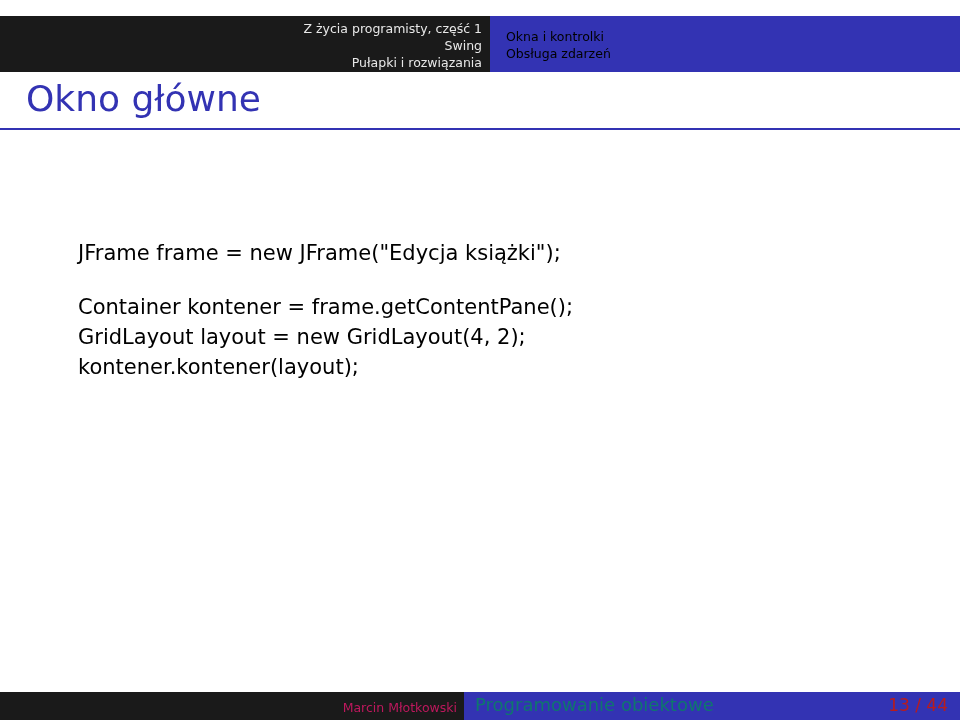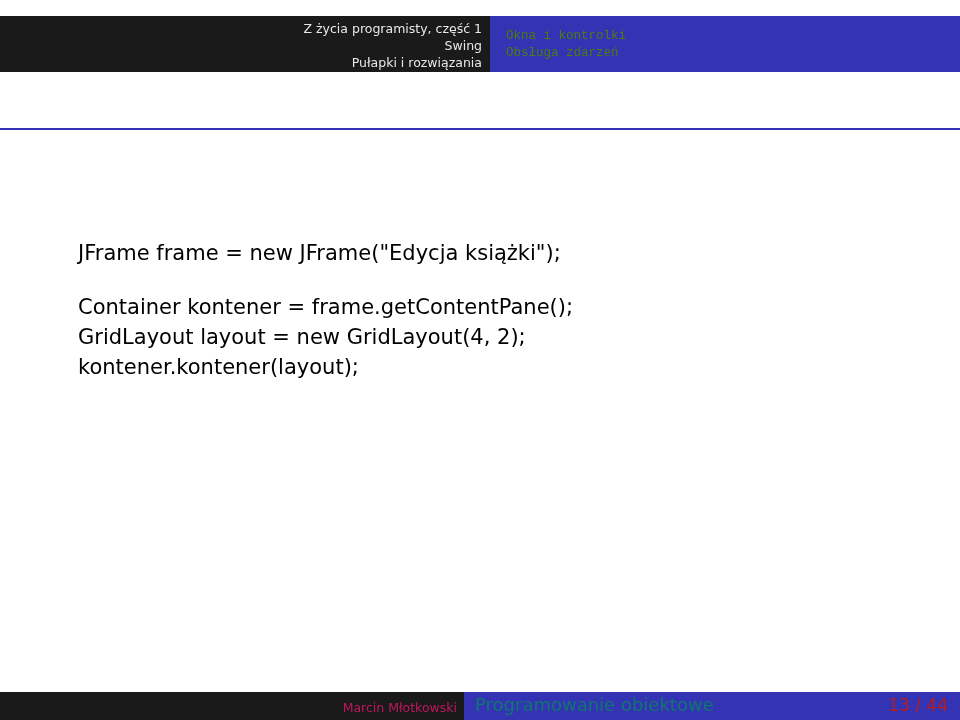--- a/index.html
+++ b/index.html
@@ -5,21 +5,21 @@
   * { margin: 0; padding: 0; box-sizing: border-box; }
   html, body { width: 960px; height: 720px; font-family: "DejaVu Sans", Verdana, sans-serif; background: #fff; }
   .slide { position: relative; width: 960px; height: 720px; background: #fff; overflow: hidden; }
 
   .topbar { position: absolute; left: 0; right: 0; top: 16px; height: 59px; }
   .stripe { position: absolute; top: 0; height: 56px; }
   .stripe-dark { left: 0; width: 490px; background: #1a1a1a; z-index: 2; }
   .stripe-blue { left: 490px; right: 0; background: #3333b3; z-index: 1; }
 
   .top-left { position: absolute; right: 478px; top: 4px; text-align: right; color: #e8e8e8; font-size: 12.5px; line-height: 17px; z-index: 3; }
-  .top-right { position: absolute; left: 506px; top: 12px; color: #4d7c0f; font-size: 12.5px; line-height: 17px; z-index: 3; font-family: Liberation Mono, monospace; }
+  .top-right { position: absolute; left: 506px; top: 12px; color: #000000; font-size: 12.5px; line-height: 17px; z-index: 3; }
 
   .title { position: absolute; left: 26px; top: 78px; color: #3333b3; font-size: 36px; font-weight: 400; }
   .title-rule { position: absolute; left: 0; right: 0; top: 128px; height: 2px; background: #3333b3; }
 
   .body { position: absolute; left: 78px; top: 238px; font-size: 21px; line-height: 30px; color: #000; font-family: Verdana, "DejaVu Sans", sans-serif; }
   .body p { margin: 0; }
   .body .gap { height: 24px; }
 
   .footer { position: absolute; left: 0; right: 0; bottom: 0; height: 28px; }
   .foot-dark { position: absolute; left: 0; width: 464px; top: 0; height: 28px; background: #1a1a1a; }
@@ -40,20 +40,21 @@
       <div>Z życia programisty, część 1</div>
       <div>Swing</div>
       <div>Pułapki i rozwiązania</div>
     </div>
     <div class="top-right">
       <div>Okna i kontrolki</div>
       <div>Obsługa zdarzeń</div>
     </div>
   </div>
 
+  <div class="title">Okno główne</div>
   <div class="title-rule"></div>
 
   <div class="body">
     <p>JFrame frame = new JFrame("Edycja książki");</p>
     <div class="gap"></div>
     <p>Container kontener = frame.getContentPane();</p>
     <p>GridLayout layout = new GridLayout(4, 2);</p>
     <p>kontener.kontener(layout);</p>
   </div>
 

